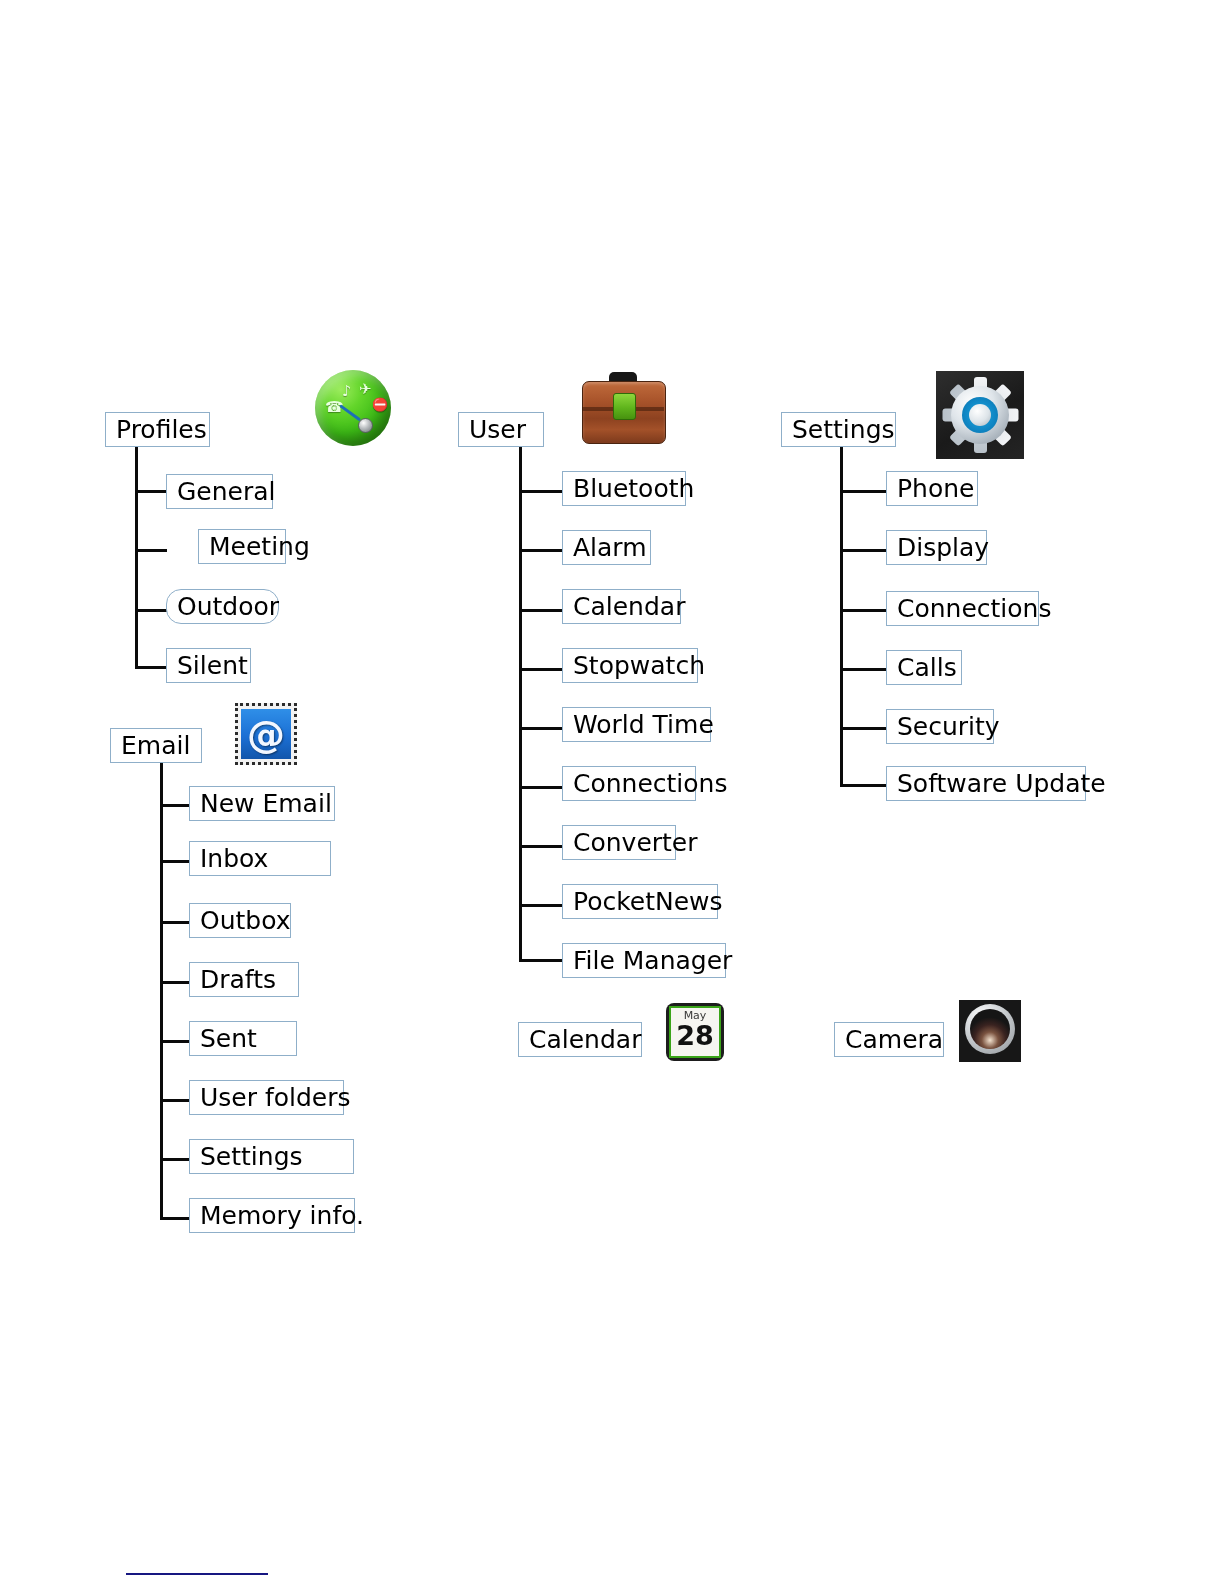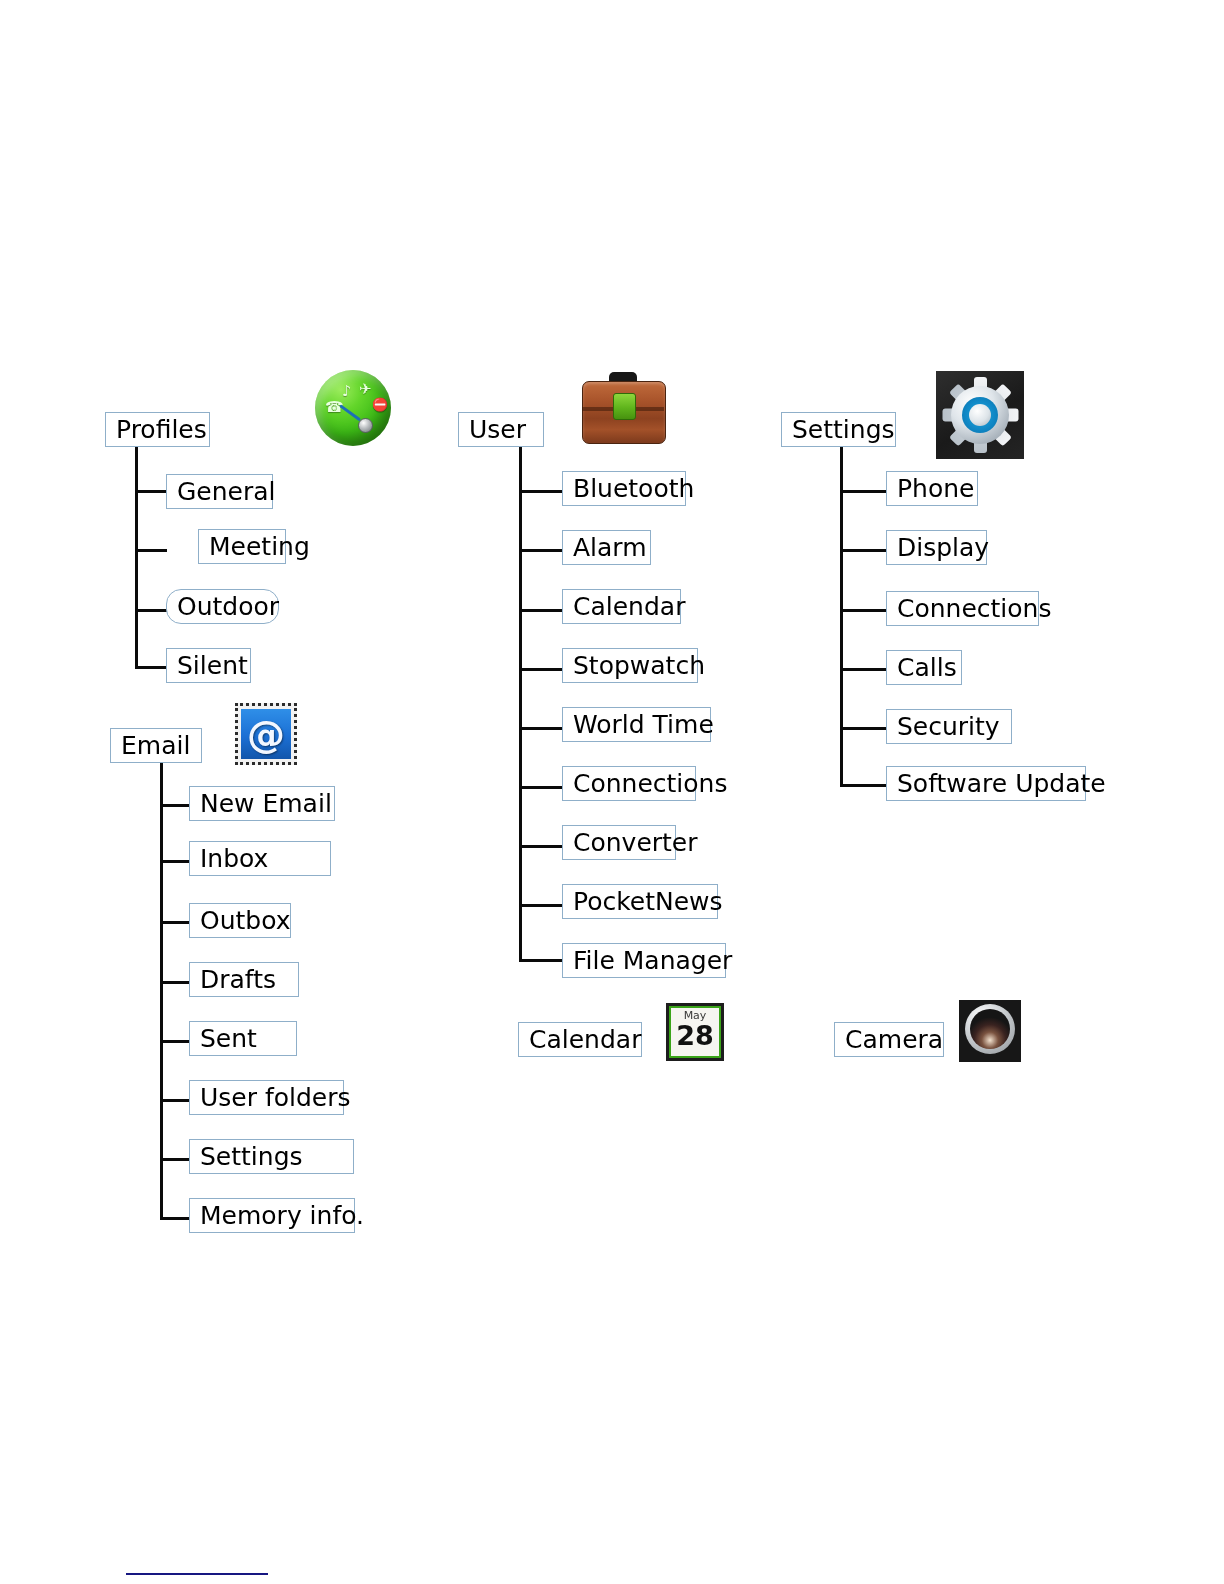--- a/index.html
+++ b/index.html
@@ -181,20 +181,21 @@
     line-height: 1;
     text-shadow: 1px 1px 2px rgba(0,0,0,.45);
   }
 
   
   .icon-calendar {
     width: 58px; height: 58px;
     background: #1d1d1d;
     box-sizing: border-box;
     padding: 3px;
+    border-radius: 8px;
   }
   .icon-calendar .page {
     width: 100%; height: 100%;
     background: #f6f5f1;
     border: 2px solid #3aa419;
     box-sizing: border-box;
     display: flex; flex-direction: column; align-items: center;
   }
   .icon-calendar .m {
     font-size: 11px; color: #3a3a3a; line-height: 12px; margin-top: 2px;
@@ -385,21 +386,21 @@
 <div class="node" style="left:886px; top:591px; width:153px;">
   <span>Connections</span>
 </div>
 
 <div class="branch" style="left:840px; top:668px; width:50px;"></div>
 <div class="node" style="left:886px; top:650px; width:76px;">
   <span>Calls</span>
 </div>
 
 <div class="branch" style="left:840px; top:727px; width:50px;"></div>
-<div class="node" style="left:886px; top:709px; width:126px;">
+<div class="node" style="left:886px; top:709px; width:108px;">
   <span>Security</span>
 </div>
 
 <div class="branch" style="left:840px; top:784px; width:50px;"></div>
 <div class="node" style="left:886px; top:766px; width:200px;">
   <span>Software Update</span>
 </div>
 
 <div class="icon icon-settings" style="left:936px; top:371px;">
   <span class="gear">

